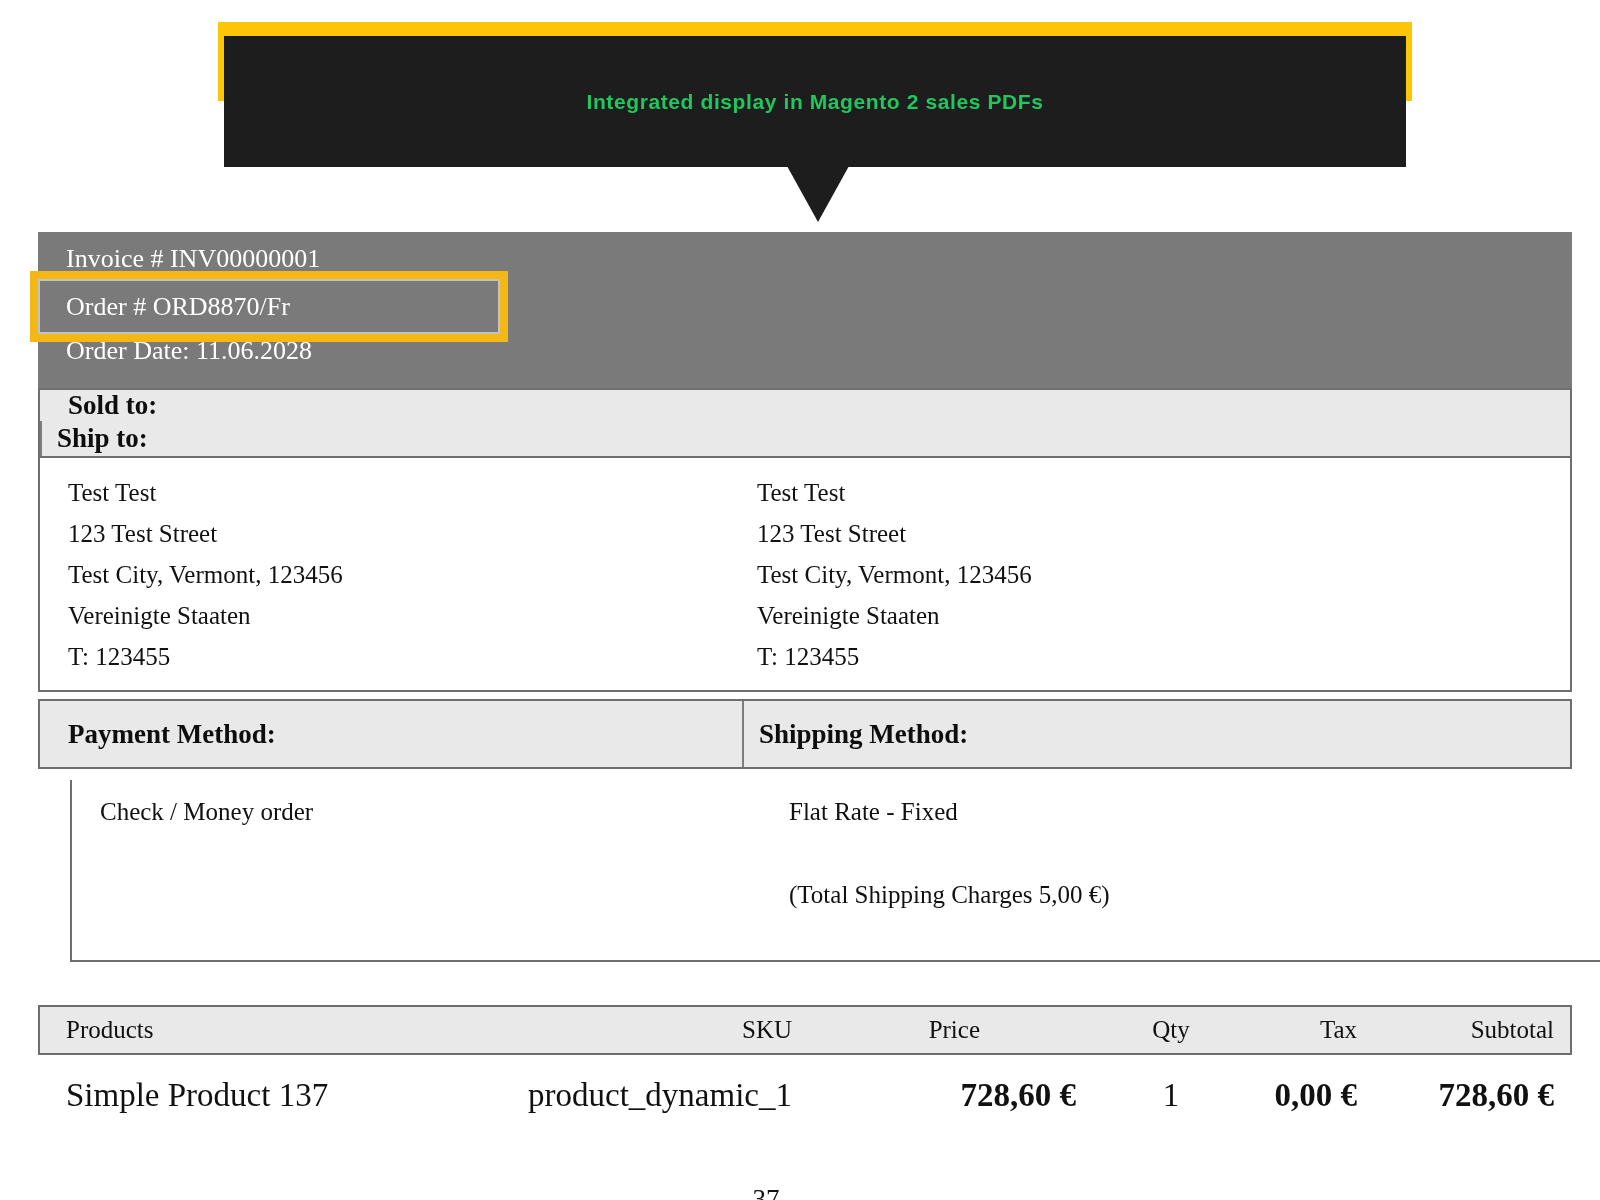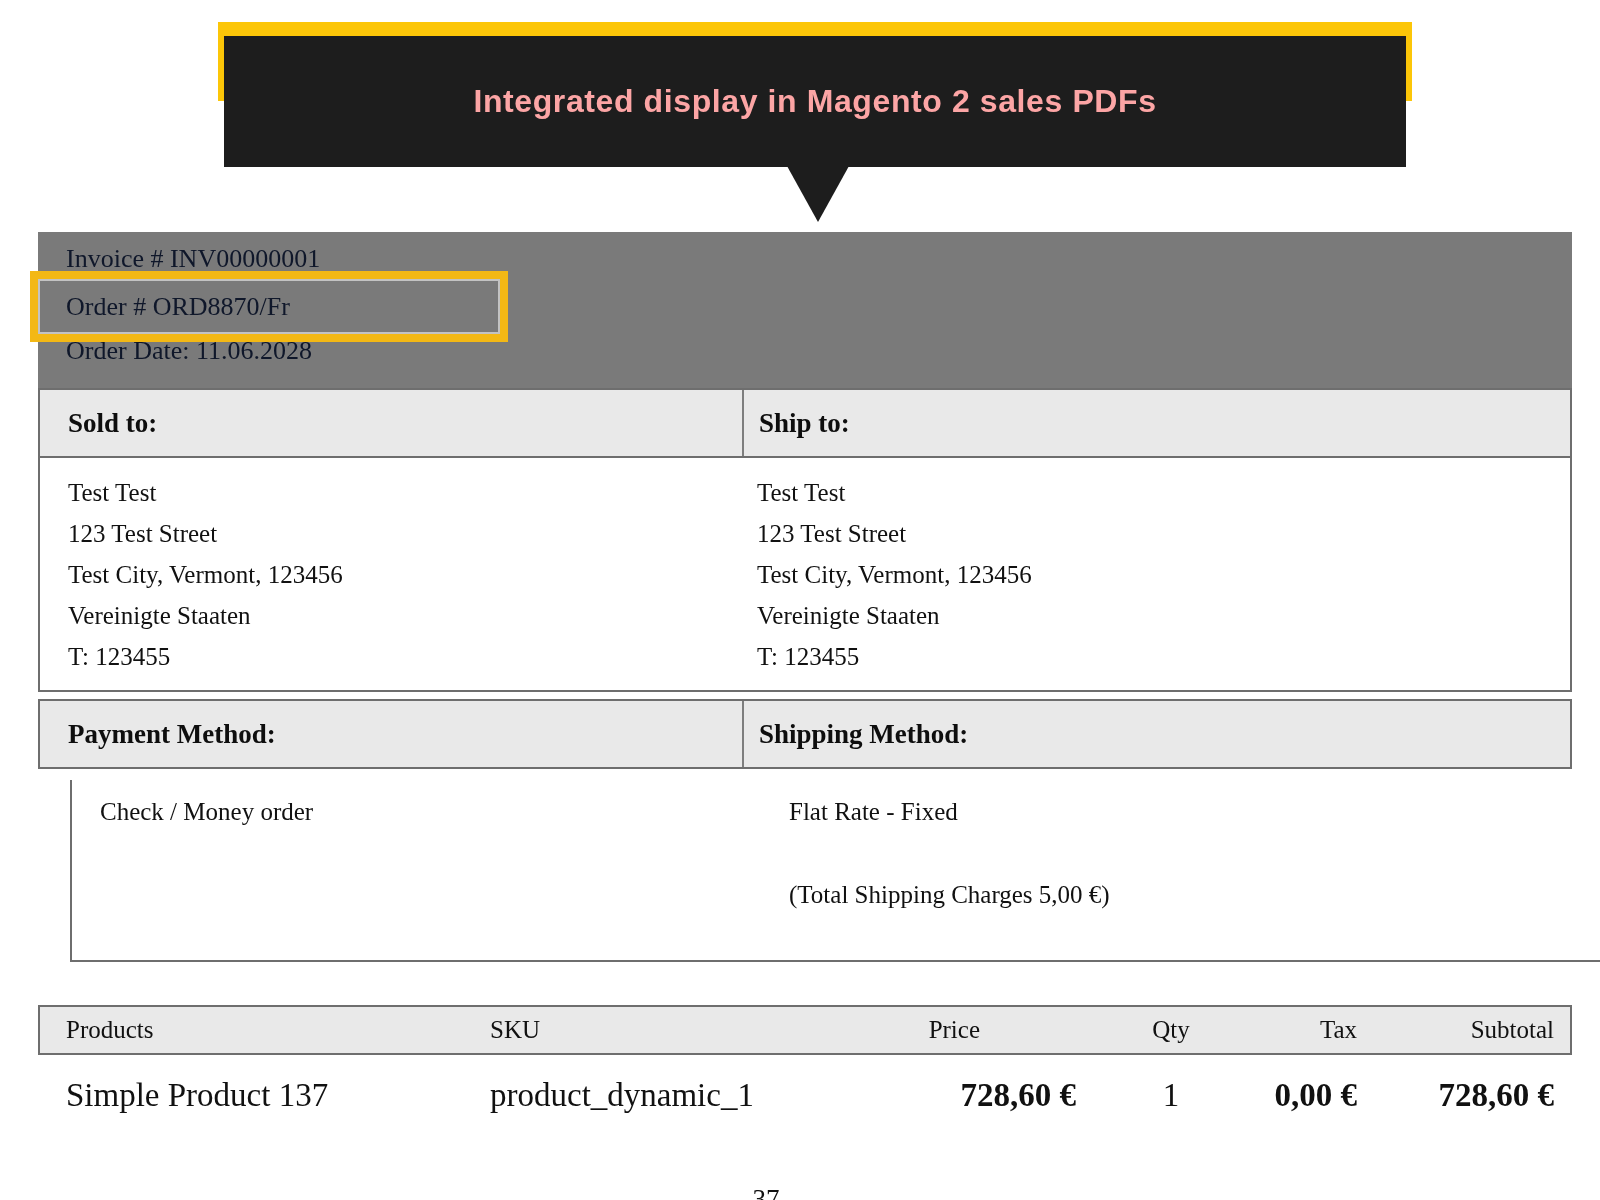--- a/index.html
+++ b/index.html
@@ -11,33 +11,33 @@
   
   .banner-accent {
     position:absolute; left:218px; top:22px; width:1194px; height:79px;
     background:#fcc608;
   }
   .banner-box {
     position:absolute; left:224px; top:36px; width:1182px; height:131px;
     background:#1d1d1d; display:flex; align-items:center; justify-content:center;
   }
   .banner-title {
-    color:#fca5a5; font-family:"Liberation Sans", sans-serif; font-weight:bold;
-    font-size:32px; letter-spacing:0.6px; white-space:nowrap;
+    color:#22c55e; font-family:"Liberation Sans", sans-serif; font-weight:bold;
+    font-size:21px; letter-spacing:0.6px; white-space:nowrap;
   }
   .banner-tail {
     position:absolute; left:787px; top:166px; width:0; height:0;
     border-left:31px solid transparent; border-right:31px solid transparent;
     border-top:56px solid #1d1d1d;
   }
 
   
   .inv-header {
     position:absolute; left:38px; top:232px; width:1534px; height:156px;
-    background:#7a7a7a; color:#0f172a;
+    background:#7a7a7a; color:#ffffff;
   }
   .inv-line { position:absolute; left:28px; font-size:26px; white-space:nowrap; }
   .inv-line.l1 { top:12px; }
   .inv-line.l2 { top:60px; }
   .inv-line.l3 { top:104px; }
   .order-highlight {
     position:absolute; left:30px; top:271px; width:478px; height:71px;
     border:8px solid #f3b815; box-sizing:border-box;
     box-shadow: inset 0 0 0 2px rgba(235,235,235,0.65);
   }
@@ -54,21 +54,21 @@
   }
   .tbl-head .cell-r {
     flex:1; box-sizing:border-box; display:flex; align-items:center;
     padding-left:15px; border-left:2px solid #7e7e7e;
   }
   .head-label { font-weight:bold; font-size:27px; color:#0e0e0e; white-space:nowrap; }
   .tbl-body {
     position:absolute; left:38px; width:1534px; background:#ffffff;
     border:2px solid #6e6e6e; border-top:none; box-sizing:border-box;
   }
-  .addr-head { top:388px; }
+  .addr-head { top:388px;flex-direction:column; }
   .addr-body { top:458px; height:234px; }
   .addr-col { position:absolute; top:14px; font-size:25px; line-height:41px; white-space:nowrap; }
   .addr-col.left  { left:28px; }
   .addr-col.right { left:717px; }
 
   .pay-head { top:699px; }
   .pay-body { top:780px; height:182px;margin-left:32px; }
   .pay-val  { position:absolute; font-size:25px; white-space:nowrap; }
   .payment-value  { left:28px;  top:18px; }
   .shipping-value { left:717px; top:18px; }
@@ -80,21 +80,21 @@
     background:#e9e9e9; border:2px solid #6e6e6e; box-sizing:border-box;
     display:grid; grid-template-columns:450px 302px 284px 190px 91px 1fr;
     align-items:center; font-size:25px;
   }
   .prod-row {
     position:absolute; left:40px; top:1080px; width:1530px;
     display:grid; grid-template-columns:450px 302px 284px 190px 91px 1fr;
     align-items:center; font-size:33px; line-height:30px;font-family:Liberation Serif, serif;
   }
   .c-products { padding-left:26px; text-align:left; }
-  .c-sku      { }
+  .c-sku      { text-align:right; }
   .c-price    { text-align:right; }
   .c-qty      { text-align:center; }
   .c-tax      { text-align:right; }
   .c-subtotal { text-align:right; padding-right:16px; }
   .hdr-price  { padding-right:96px; }
   .bold       { font-weight:bold; }
   .cellspan   { white-space:nowrap; }
 
   .page-num {
     position:absolute; left:38px; top:1138px; width:1456px;

